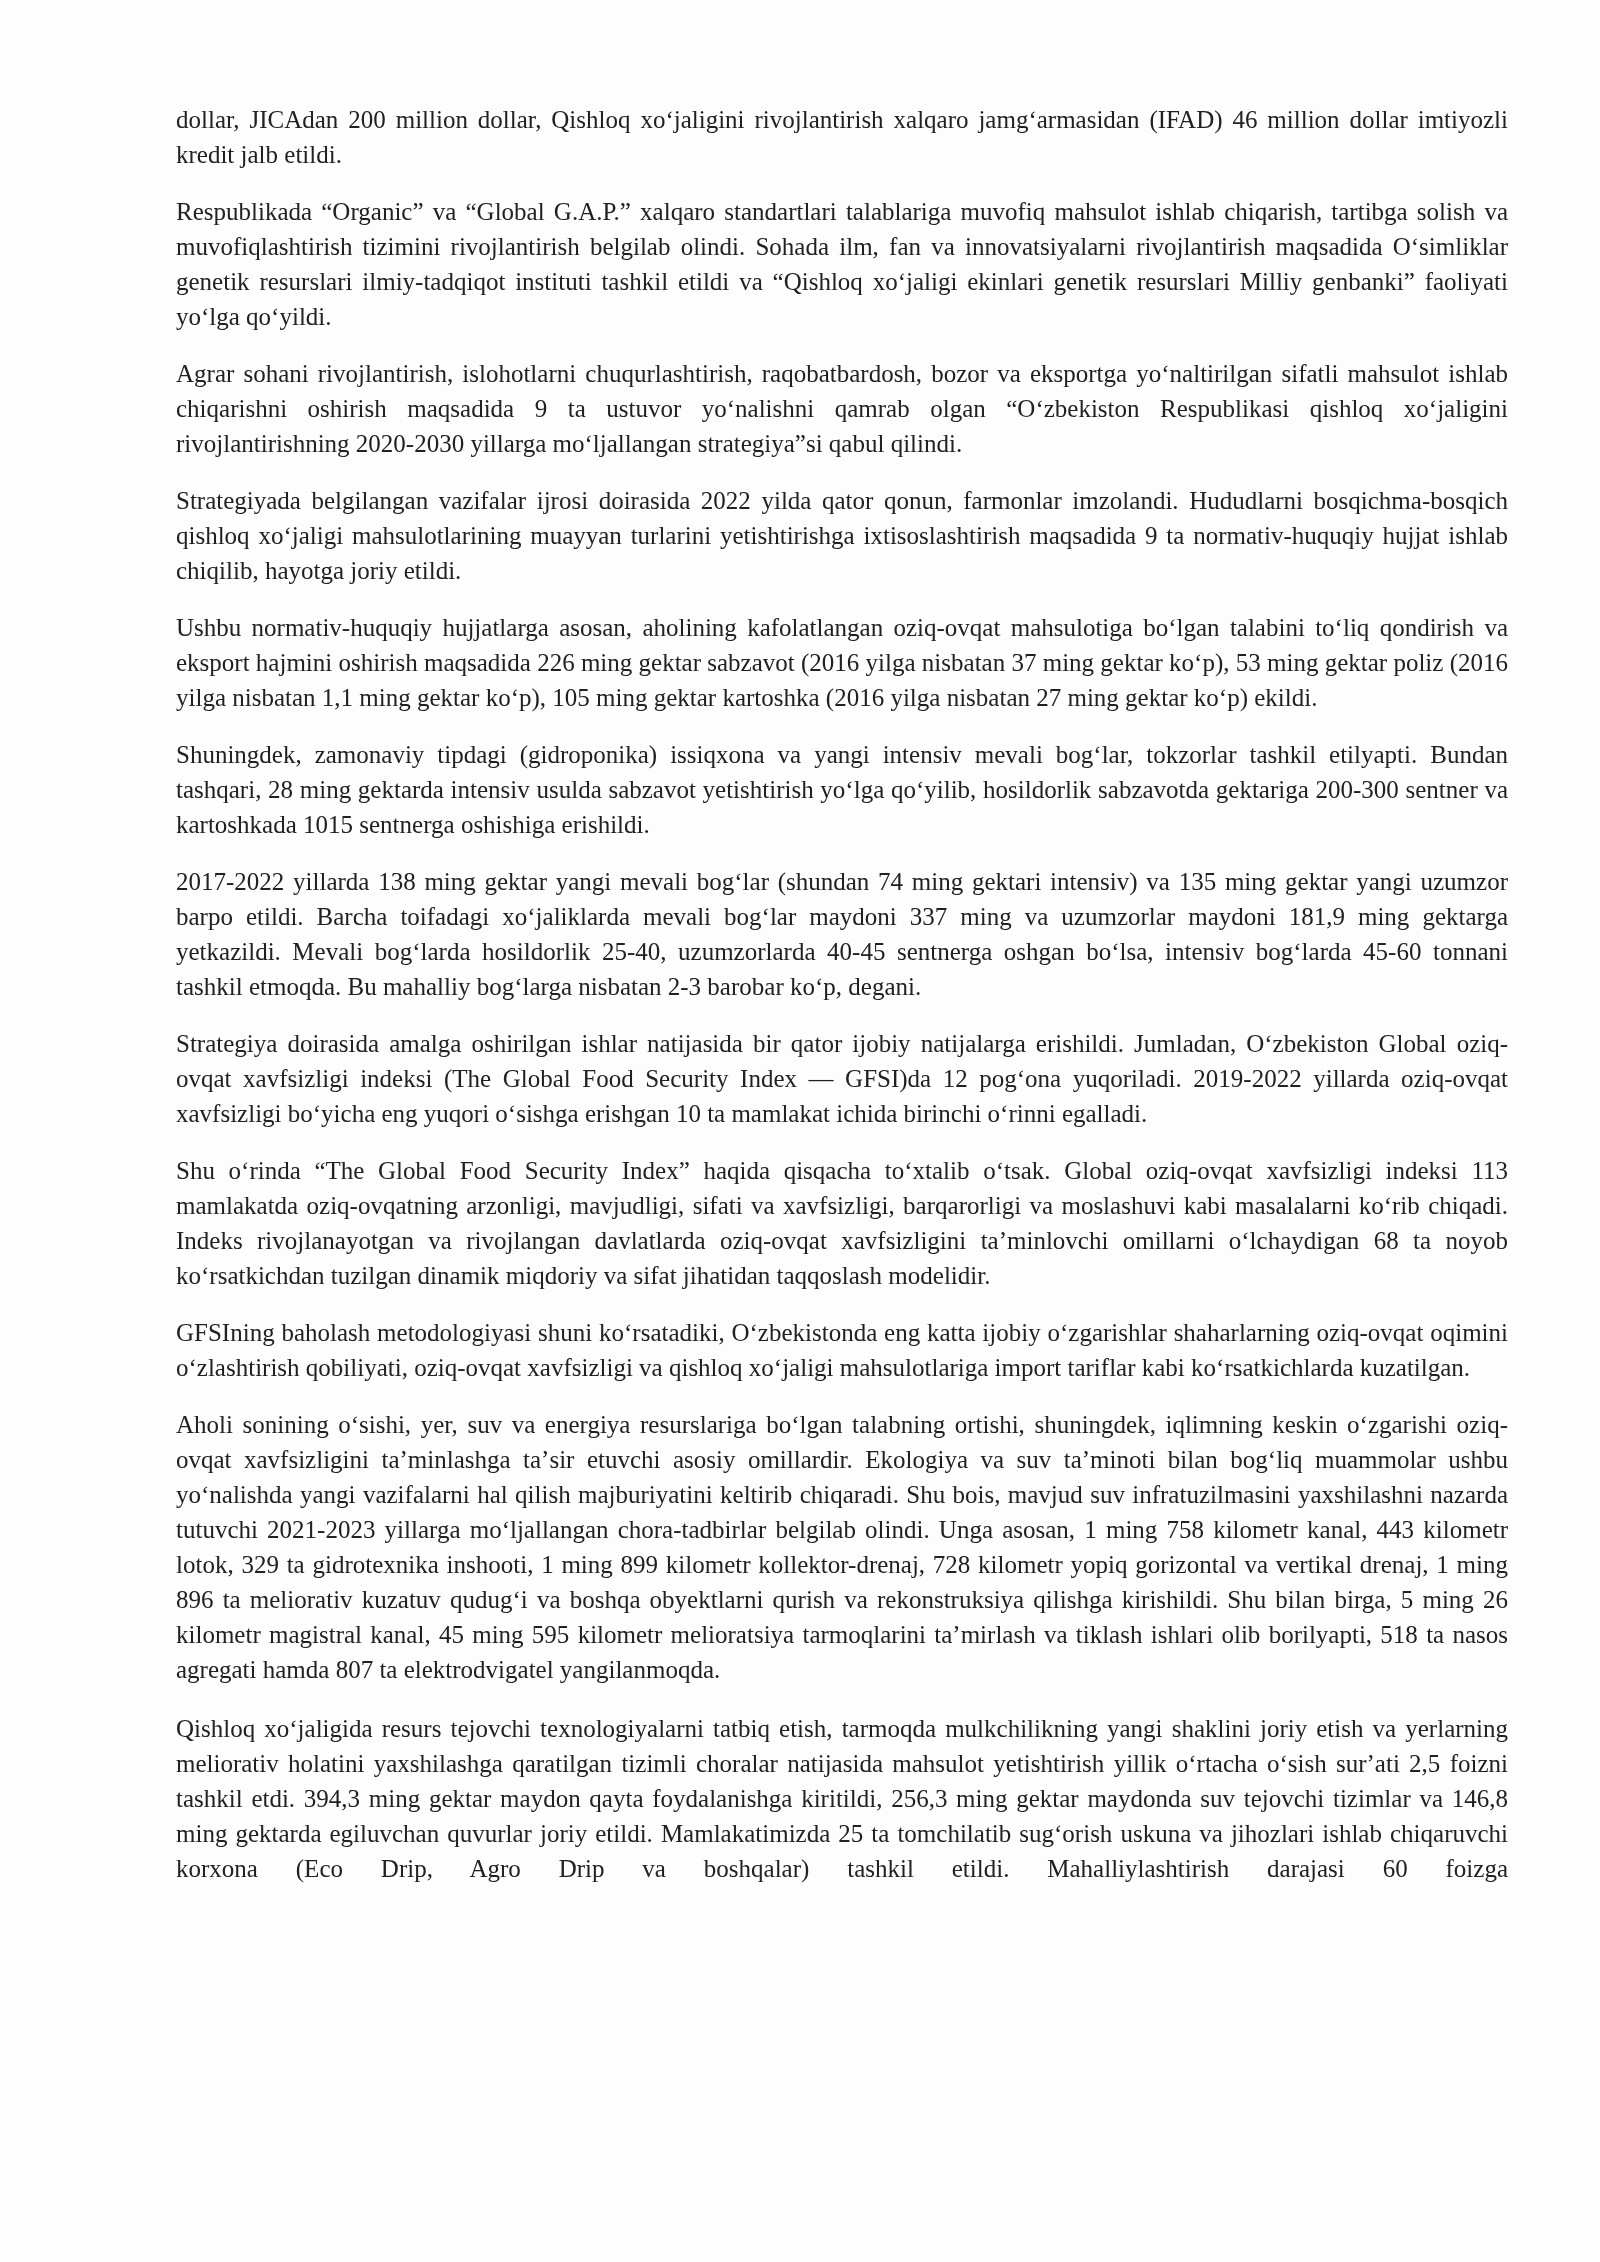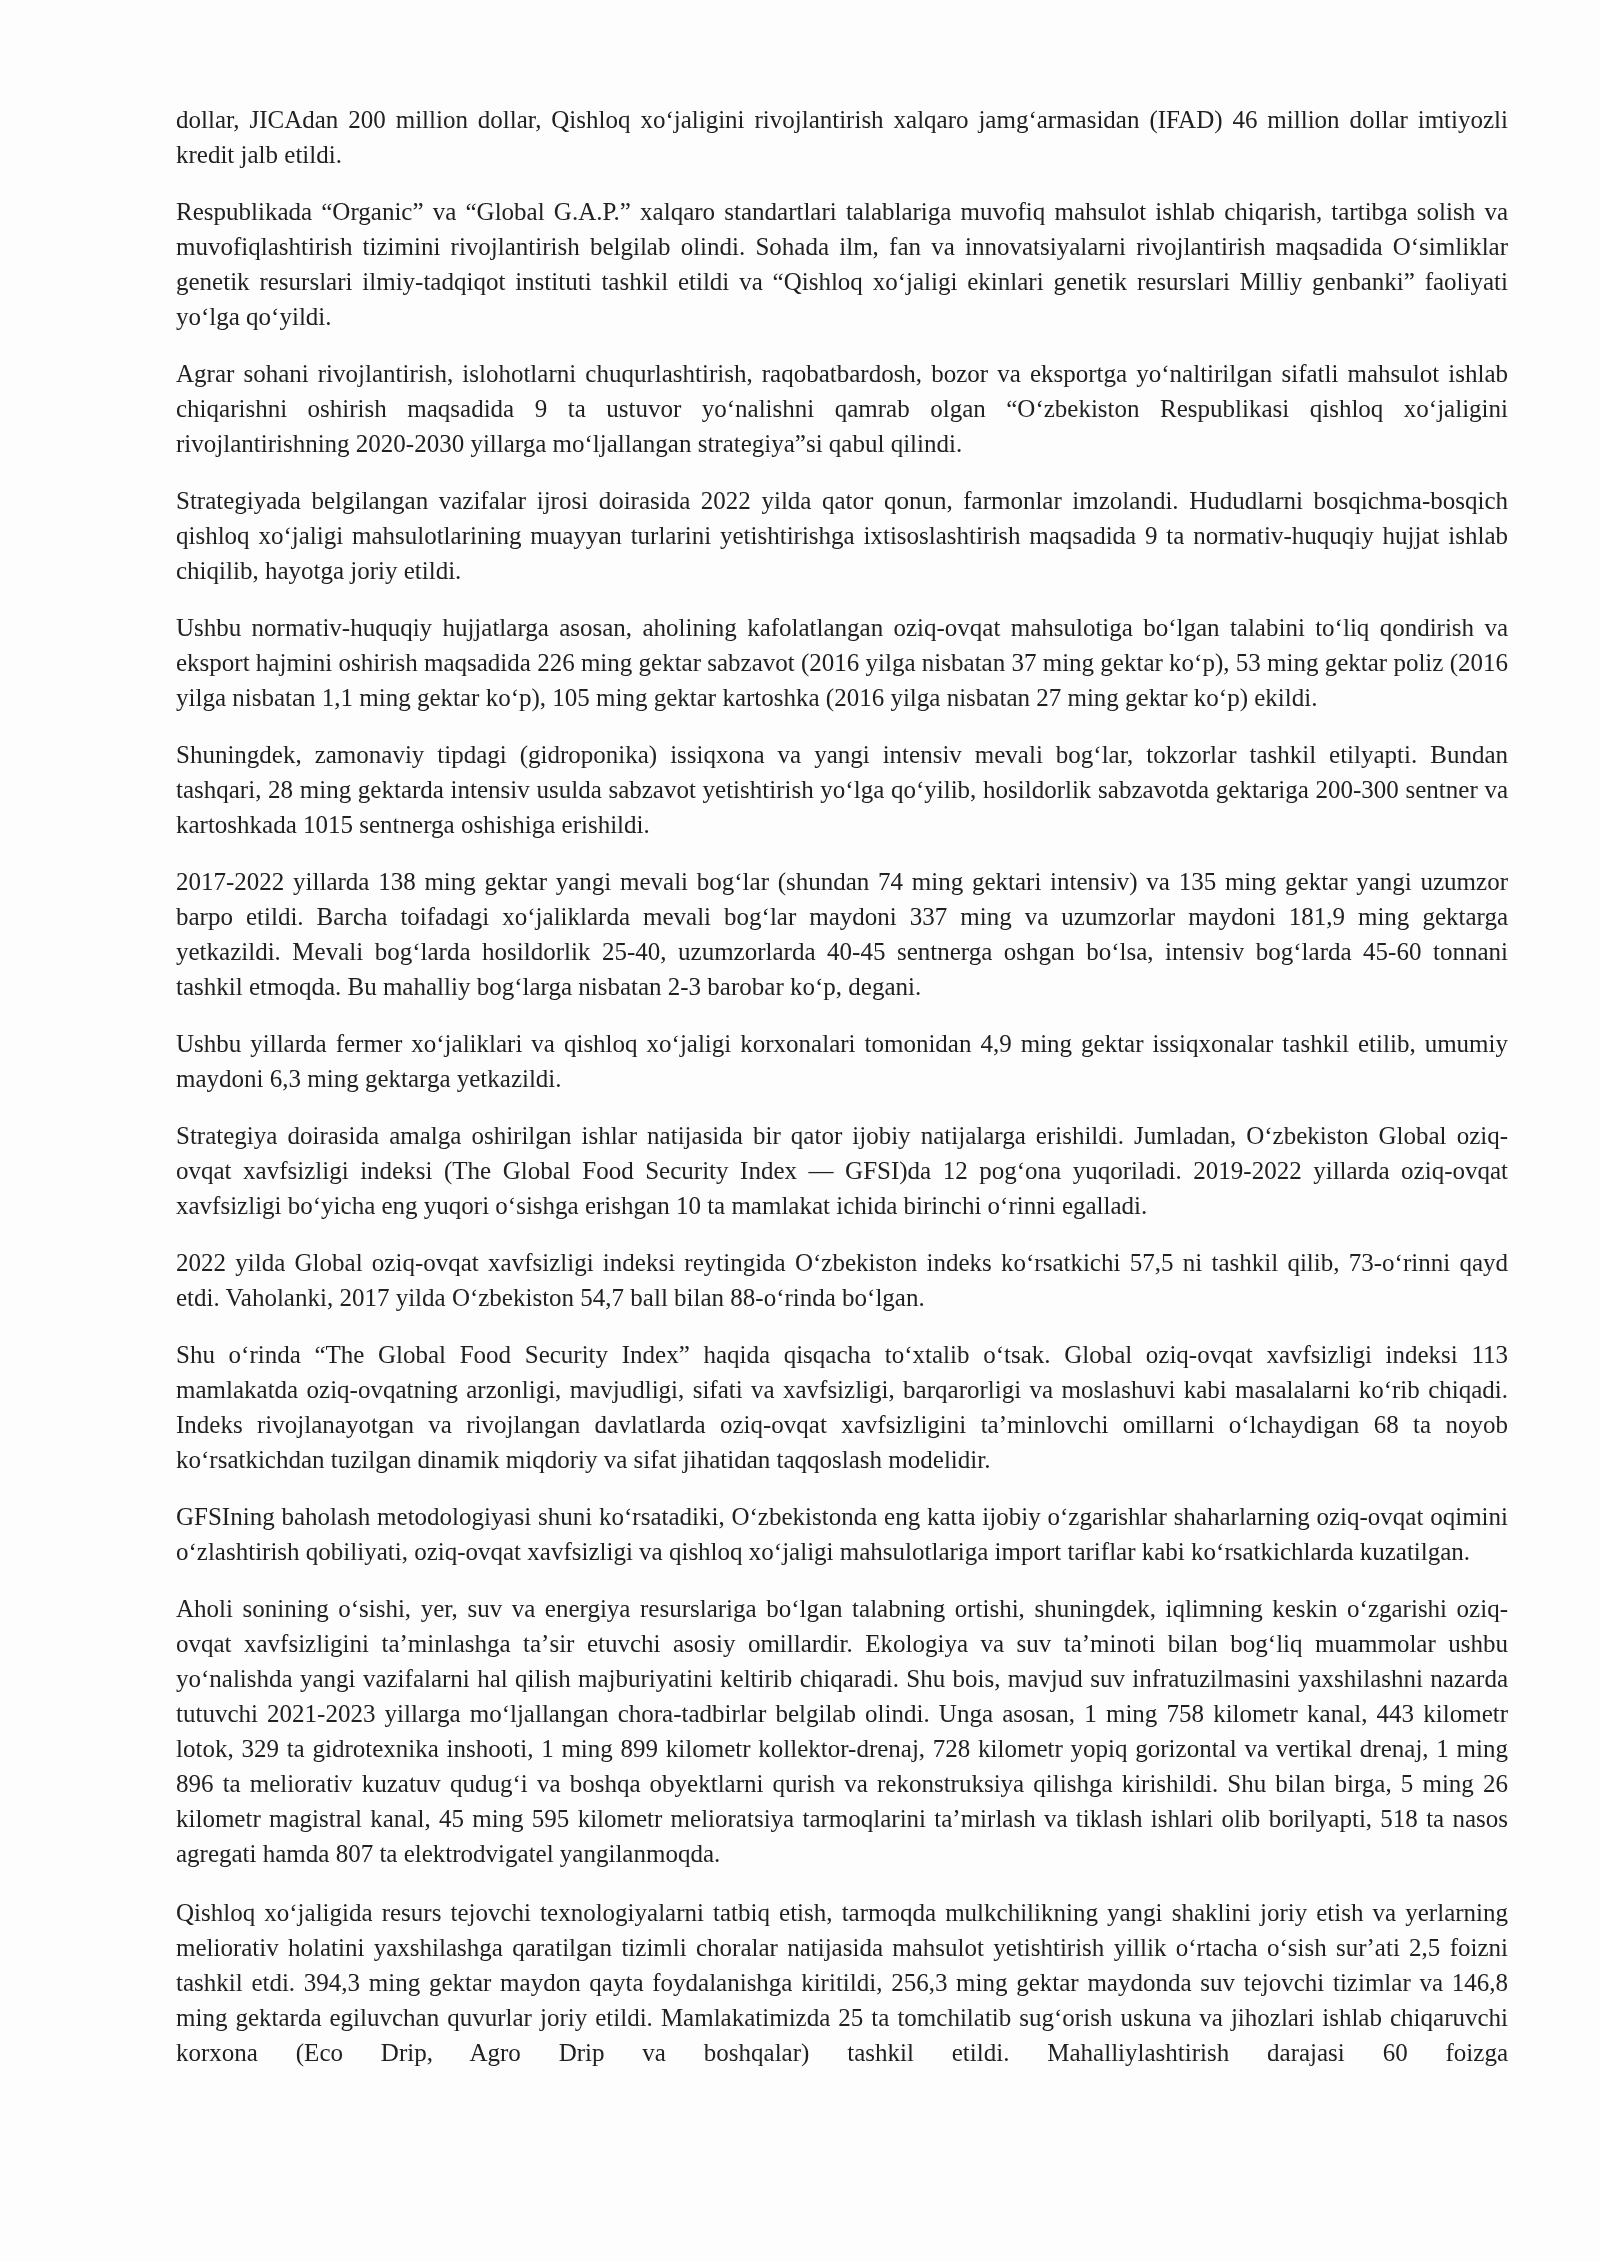--- a/index.html
+++ b/index.html
@@ -47,21 +47,19 @@
 
 <div class="page">
   <div class="doc">
     <p>dollar, JICAdan 200 million dollar, Qishloq xoʻjaligini rivojlantirish xalqaro jamgʻarmasidan (IFAD) 46 million dollar imtiyozli kredit jalb etildi.</p>
     <p>Respublikada “Organic” va “Global G.A.P.” xalqaro standartlari talablariga muvofiq mahsulot ishlab chiqarish, tartibga solish va muvofiqlashtirish tizimini rivojlantirish belgilab olindi. Sohada ilm, fan va innovatsiyalarni rivojlantirish maqsadida Oʻsimliklar genetik resurslari ilmiy-tadqiqot instituti tashkil etildi va “Qishloq xoʻjaligi ekinlari genetik resurslari Milliy genbanki” faoliyati yoʻlga qoʻyildi.</p>
     <p>Agrar sohani rivojlantirish, islohotlarni chuqurlashtirish, raqobatbardosh, bozor va eksportga yoʻnaltirilgan sifatli mahsulot ishlab chiqarishni oshirish maqsadida 9 ta ustuvor yoʻnalishni qamrab olgan “Oʻzbekiston Respublikasi qishloq xoʻjaligini rivojlantirishning 2020-2030 yillarga moʻljallangan strategiya”si qabul qilindi.</p>
     <p>Strategiyada belgilangan vazifalar ijrosi doirasida 2022 yilda qator qonun, farmonlar imzolandi. Hududlarni bosqichma-bosqich qishloq xoʻjaligi mahsulotlarining muayyan turlarini yetishtirishga ixtisoslashtirish maqsadida 9 ta normativ-huquqiy hujjat ishlab chiqilib, hayotga joriy etildi.</p>
     <p>Ushbu normativ-huquqiy hujjatlarga asosan, aholining kafolatlangan oziq-ovqat mahsulotiga boʻlgan talabini toʻliq qondirish va eksport hajmini oshirish maqsadida 226 ming gektar sabzavot (2016 yilga nisbatan 37 ming gektar koʻp), 53 ming gektar poliz (2016 yilga nisbatan 1,1 ming gektar koʻp), 105 ming gektar kartoshka (2016 yilga nisbatan 27 ming gektar koʻp) ekildi.</p>
     <p>Shuningdek, zamonaviy tipdagi (gidroponika) issiqxona va yangi intensiv mevali bogʻlar, tokzorlar tashkil etilyapti. Bundan tashqari, 28 ming gektarda intensiv usulda sabzavot yetishtirish yoʻlga qoʻyilib, hosildorlik sabzavotda gektariga 200-300 sentner va kartoshkada 1015 sentnerga oshishiga erishildi.</p>
     <p>2017-2022 yillarda 138 ming gektar yangi mevali bogʻlar (shundan 74 ming gektari intensiv) va 135 ming gektar yangi uzumzor barpo etildi. Barcha toifadagi xoʻjaliklarda mevali bogʻlar maydoni 337 ming va uzumzorlar maydoni 181,9 ming gektarga yetkazildi. Mevali bogʻlarda hosildorlik 25-40, uzumzorlarda 40-45 sentnerga oshgan boʻlsa, intensiv bogʻlarda 45-60 tonnani tashkil etmoqda. Bu mahalliy bogʻlarga nisbatan 2-3 barobar koʻp, degani.</p>
-    <p>Ushbu yillarda fermer xoʻjaliklari va qishloq xoʻjaligi korxonalari tomonidan 4,9 ming gektar issiqxonalar tashkil etilib, umumiy maydoni 6,3 ming gektarga yetkazildi.</p>
     <p>Strategiya doirasida amalga oshirilgan ishlar natijasida bir qator ijobiy natijalarga erishildi. Jumladan, Oʻzbekiston Global oziq-ovqat xavfsizligi indeksi (The Global Food Security Index — GFSI)da 12 pogʻona yuqoriladi. 2019-2022 yillarda oziq-ovqat xavfsizligi boʻyicha eng yuqori oʻsishga erishgan 10 ta mamlakat ichida birinchi oʻrinni egalladi.</p>
-    <p>2022 yilda Global oziq-ovqat xavfsizligi indeksi reytingida Oʻzbekiston indeks koʻrsatkichi 57,5 ni tashkil qilib, 73-oʻrinni qayd etdi. Vaholanki, 2017 yilda Oʻzbekiston 54,7 ball bilan 88-oʻrinda boʻlgan.</p>
     <p>Shu oʻrinda “The Global Food Security Index” haqida qisqacha toʻxtalib oʻtsak. Global oziq-ovqat xavfsizligi indeksi 113 mamlakatda oziq-ovqatning arzonligi, mavjudligi, sifati va xavfsizligi, barqarorligi va moslashuvi kabi masalalarni koʻrib chiqadi. Indeks rivojlanayotgan va rivojlangan davlatlarda oziq-ovqat xavfsizligini taʼminlovchi omillarni oʻlchaydigan 68 ta noyob koʻrsatkichdan tuzilgan dinamik miqdoriy va sifat jihatidan taqqoslash modelidir.</p>
     <p>GFSIning baholash metodologiyasi shuni koʻrsatadiki, Oʻzbekistonda eng katta ijobiy oʻzgarishlar shaharlarning oziq-ovqat oqimini oʻzlashtirish qobiliyati, oziq-ovqat xavfsizligi va qishloq xoʻjaligi mahsulotlariga import tariflar kabi koʻrsatkichlarda kuzatilgan.</p>
     <p>Aholi sonining oʻsishi, yer, suv va energiya resurslariga boʻlgan talabning ortishi, shuningdek, iqlimning keskin oʻzgarishi oziq-ovqat xavfsizligini taʼminlashga taʼsir etuvchi asosiy omillardir. Ekologiya va suv taʼminoti bilan bogʻliq muammolar ushbu yoʻnalishda yangi vazifalarni hal qilish majburiyatini keltirib chiqaradi. Shu bois, mavjud suv infratuzilmasini yaxshilashni nazarda tutuvchi 2021-2023 yillarga moʻljallangan chora-tadbirlar belgilab olindi. Unga asosan, 1 ming 758 kilometr kanal, 443 kilometr lotok, 329 ta gidrotexnika inshooti, 1 ming 899 kilometr kollektor-drenaj, 728 kilometr yopiq gorizontal va vertikal drenaj, 1 ming 896 ta meliorativ kuzatuv qudugʻi va boshqa obyektlarni qurish va rekonstruksiya qilishga kirishildi. Shu bilan birga, 5 ming 26 kilometr magistral kanal, 45 ming 595 kilometr melioratsiya tarmoqlarini taʼmirlash va tiklash ishlari olib borilyapti, 518 ta nasos agregati hamda 807 ta elektrodvigatel yangilanmoqda.</p>
     <p class="cutoff">Qishloq xoʻjaligida resurs tejovchi texnologiyalarni tatbiq etish, tarmoqda mulkchilikning yangi shaklini joriy etish va yerlarning meliorativ holatini yaxshilashga qaratilgan tizimli choralar natijasida mahsulot yetishtirish yillik oʻrtacha oʻsish surʼati 2,5 foizni tashkil etdi. 394,3 ming gektar maydon qayta foydalanishga kiritildi, 256,3 ming gektar maydonda suv tejovchi tizimlar va 146,8 ming gektarda egiluvchan quvurlar joriy etildi. Mamlakatimizda 25 ta tomchilatib sugʻorish uskuna va jihozlari ishlab chiqaruvchi korxona (Eco Drip, Agro Drip va boshqalar) tashkil etildi. Mahalliylashtirish darajasi 60 foizga</p>
   </div>
 </div>
 
 </body></html>

